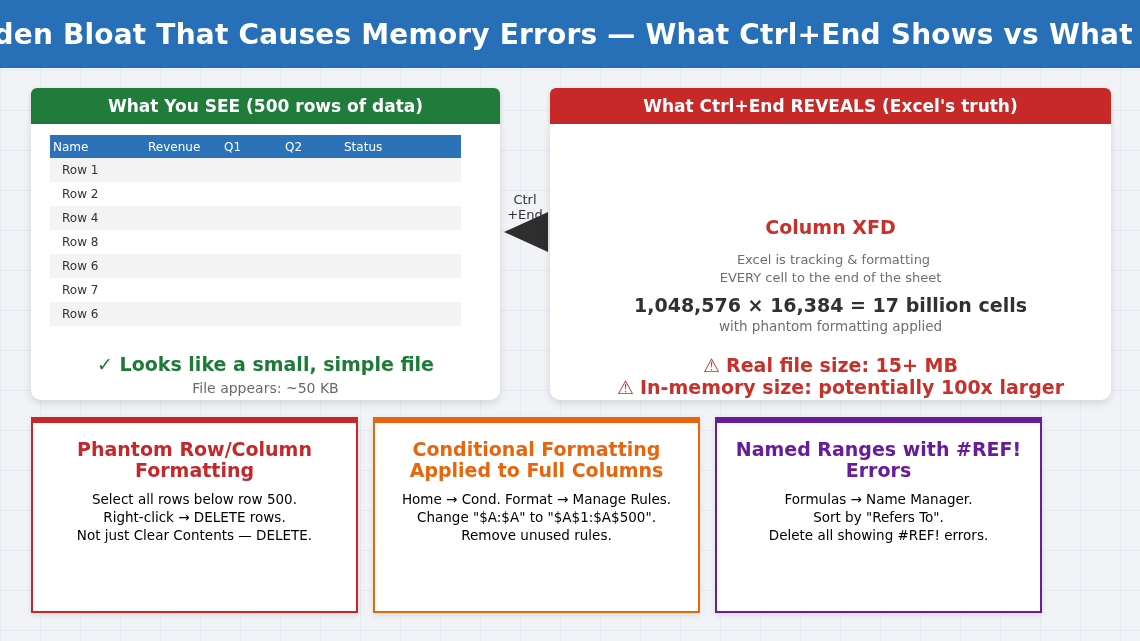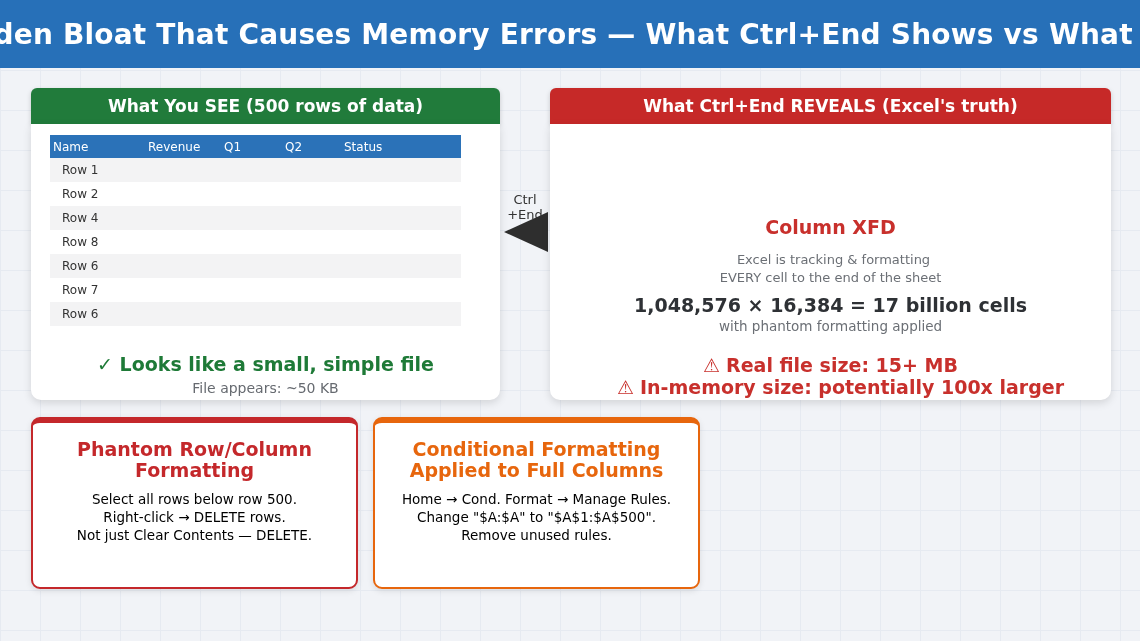--- a/index.html
+++ b/index.html
@@ -87,23 +87,23 @@
   }
   .connector-arrow {
     position:absolute; left:504px; top:212px; width:0; height:0;
     border-top:20px solid transparent;
     border-bottom:20px solid transparent;
     border-right:44px solid #2e2e2e;
   }
 
   
   .fix-card {
-    position:absolute; top:417px; width:327px; height:172px;
+    position:absolute; top:417px; width:327px; height:196px;
     background:#ffffff; border-style:solid;
-    border-width:6px 2px 2px 2px; border-radius:9px;
+    border-width:6px 2px 2px 2px; border-radius:0;
     box-shadow:0 2px 6px rgba(0,0,0,0.10);
   }
   #fix-card-1 { left:31px;  border-color:#c4282b; }
   #fix-card-2 { left:373px; border-color:#e7660d; }
   #fix-card-3 { left:715px; border-color:#6a1b9a; }
   .fix-title {
     margin:16px 10px 0 10px; text-align:center;
     font-size:19px; font-weight:bold; line-height:21px;
   }
   #fix-card-1 .fix-title { color:#c4282b; }
@@ -198,14 +198,22 @@
 
   <div class="fix-card" id="fix-card-2">
     <div class="fix-title">Conditional Formatting Applied to Full Columns</div>
     <div class="fix-body">
       <div>Home → Cond. Format → Manage Rules.</div>
       <div>Change "$A:$A" to "$A$1:$A$500".</div>
       <div>Remove unused rules.</div>
     </div>
   </div>
 
+  <div class="fix-card" id="fix-card-3">
+    <div class="fix-title">Named Ranges with #REF! Errors</div>
+    <div class="fix-body">
+      <div>Formulas → Name Manager.</div>
+      <div>Sort by "Refers To".</div>
+      <div>Delete all showing #REF! errors.</div>
+    </div>
+  </div>
 
 </div>
 
 </body></html>

